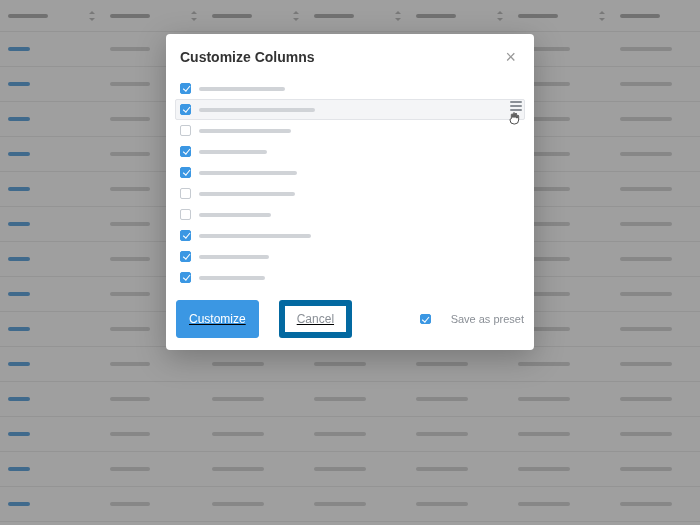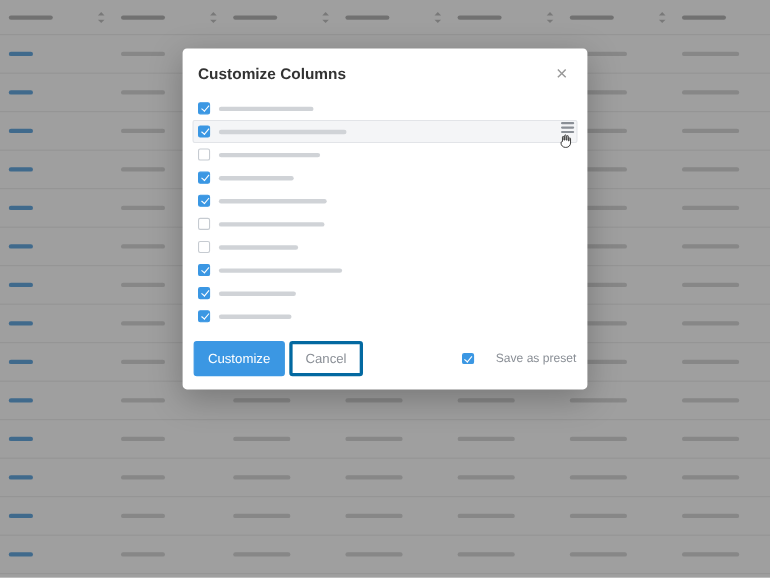--- a/index.html
+++ b/index.html
@@ -17,41 +17,41 @@
   .ph-blue { background: #2e8bd6; }
   .sort-dots { display: inline-block; width: 5px; height: 10px; position: relative; }
   .sort-dots::before, .sort-dots::after { content:""; position:absolute; left:0; width:0; height:0; border-left:3px solid transparent; border-right:3px solid transparent; }
   .sort-dots::before { top:0; border-bottom:3px solid #aaa; }
   .sort-dots::after { bottom:0; border-top:3px solid #aaa; }
 
   
   .overlay { position: absolute; inset: 0; background: rgba(80,80,80,0.55); display: flex; align-items: flex-start; justify-content: center; }
 
   
-  .dialog { margin-top: 44px; width: 368px; background: #fff; border-radius: 4px; box-shadow: 0 8px 30px rgba(0,0,0,0.25); }
+  .dialog { margin-top: 34px; width: 368px; background: #fff; border-radius: 4px; box-shadow: 0 8px 30px rgba(0,0,0,0.25); }
   .dialog-header { display: flex; align-items: center; justify-content: space-between; padding: 12px 14px 10px 14px; }
   .dialog-title { font-size: 14px; font-weight: 600; color: #333; }
   .close-btn { background: none; border: none; font-size: 18px; color: #999; cursor: pointer; line-height: 1; padding: 2px 4px; }
 
   .col-list { padding: 0 10px 4px 10px; }
   .col-row { display: flex; align-items: center; height: 21px; padding: 0 4px; border-radius: 2px; position: relative; }
   .col-row.highlight { background: #f4f5f7; border: 1px solid #e2e4e8; margin: 0 -1px; height: 21px; }
   .cb { width: 11px; height: 11px; border: 1px solid #c6cbd1; border-radius: 2px; margin-right: 8px; display: inline-flex; align-items: center; justify-content: center; flex: 0 0 11px; }
   .cb.checked { background: #3b97e3; border-color: #3b97e3; }
   .cb.checked::after { content:""; width:3px; height:6px; border: solid #fff; border-width: 0 1.6px 1.6px 0; transform: rotate(40deg) translateY(-1px); }
   .col-ph { height: 4px; border-radius: 2px; background: #d0d3d7; }
   .drag-handle { position: absolute; right: 2px; top: 1px; width: 12px; height: 10px; display: flex; flex-direction: column; justify-content: space-between; }
   .drag-handle span { display:block; height:1.6px; background:#8a8f96; border-radius:1px; }
   .cursor-grab { position: absolute; right: 2px; top: 10px; width: 16px; height: 16px; }
 
   .dialog-footer { display: flex; align-items: center; justify-content: space-between; padding: 8px 10px 12px 10px; }
-  .footer-left { display: flex; gap: 4px; }
+  .footer-left { display: flex; gap: 20px; text-decoration: underline; }
   .btn { font-size: 12px; padding: 6px 12px; border-radius: 3px; cursor: pointer; }
   .btn-primary { background: #3b97e3; color: #fff; border: 1px solid #3b97e3; }
-  .btn-secondary { background: #fff; color: #8a8f96; border: 3px solid #0369a1; }
+  .btn-secondary { background: #fff; color: #8a8f96; border: 6px solid #0369a1; }
   .preset { display: flex; align-items: center; gap: 20px; font-size: 11px; color: #8a8f96; }
   .preset .cb { width: 10px; height: 10px; margin-right: 0; }
 </style>
 </head>
 <body>
 
 <div class="bg-table">
   <div class="bg-header-row" id="bg-header">
       <div class="bg-header-cell">
         <div class="ph ph-dark" style="width: 40px;"></div>

